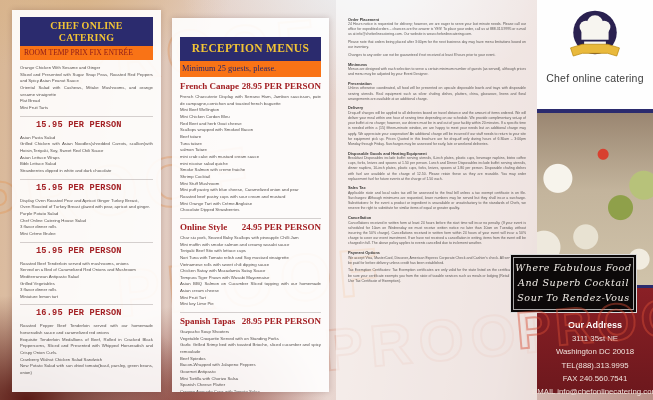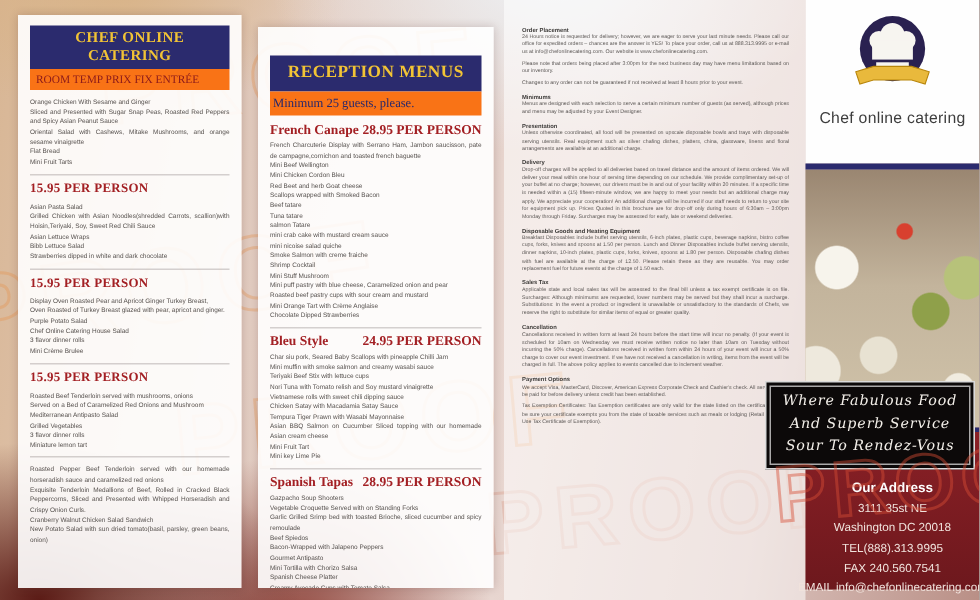--- a/index.html
+++ b/index.html
@@ -32,22 +32,22 @@
     font-weight:bold; text-align:center; padding:3px 2px 2px; font-size:10px;
     line-height:1.18; letter-spacing:.3px; }
   .hdr-orange { background:#f97316; color:#8c1b1b; font-family:"Liberation Serif",serif;
     font-weight:normal; font-size:7.6px; line-height:1.25; padding:2px 4px 3px; }
   .mid .hdr-navy { font-size:11.5px; padding:5px 2px;margin-top:16px; }
   .mid .hdr-orange { color:#27276b; font-size:8.4px; padding:3px 2px; }
 
   .lsec { margin-top:5px; }
   .item { font-size:4.3px; line-height:1.55; color:#56514e; text-align:justify; }
   .rule { border-top:1px solid rgba(90,80,80,.25); margin:4px 0 3px; }
-  .price { font-family:Liberation Serif, serif; font-weight:bold; color:#a32024;
-           font-size:8.6px; letter-spacing:.2px; margin:1px 0 4px; }
+  .price { font-family:Liberation Mono, monospace; font-weight:bold; color:#a32024;
+           font-size:8.6px; letter-spacing:.2px; margin:1px 16px 4px; }
   #mid-sections { margin-top:4px; }
   .sec-row { display:flex; justify-content:space-between; align-items:baseline; margin:3px 0 3px; }
   .sec-name,.sec-price { font-family:"Liberation Serif",serif; font-weight:bold;
            color:#a32024; font-size:9px; }
 
   .terms { position:absolute; left:336px; top:0; width:201px; height:400px; z-index:2;
            background:rgba(255,255,255,.55); padding:13px 11px 6px 12px; }
   .t-head { font-size:3.9px; font-weight:bold; color:#3c3a38; margin:3.5px 0 .5px; }
   .t-para { font-size:3.5px; line-height:1.48; color:#5c5856; text-align:justify; margin-bottom:2.5px; }
 
@@ -58,21 +58,21 @@
     radial-gradient(circle at 18% 38%, #f7f4ec 0 14px, rgba(247,244,236,0) 15px),
     radial-gradient(circle at 6% 78%, #eee9dd 0 16px, rgba(238,233,221,0) 17px),
     radial-gradient(circle at 57% 24%, #d8402f 0 5px, rgba(216,64,47,0) 6px),
     radial-gradient(circle at 72% 55%, #8fa04a 0 12px, rgba(143,160,74,0) 13px),
     radial-gradient(circle at 92% 42%, #b7c27a 0 14px, rgba(183,194,122,0) 15px),
     radial-gradient(circle at 42% 72%, #e8e2d2 0 12px, rgba(232,226,210,0) 13px),
     radial-gradient(circle at 88% 85%, #f1ece0 0 10px, rgba(241,236,224,0) 11px),
     linear-gradient(180deg,#9a8671 0%,#c3b49c 45%,#d0c3aa 100%); }
   .maroon { height:105px; background:linear-gradient(180deg,#8a2026,#6d181d); }
 
-  .tagline { position:absolute; left:-27px; top:254px; width:140px; height:59px;
+  .tagline { position:absolute; left:-27px; top:254px; width:127px; height:59px;
     background:#0c0909; border:1px solid rgba(255,255,255,.85); z-index:5;
     box-shadow:inset 0 0 0 2px #0c0909, inset 0 0 0 3px rgba(255,255,255,.65);
     display:flex; flex-direction:column; justify-content:center; text-align:center; gap:1px; }
   .tag-line { color:#f3efe9; font-family:"DejaVu Serif",serif; font-style:italic;
     font-size:9.5px; line-height:1.55; letter-spacing:.6px; }
   .address { position:absolute; left:-15px; top:320px; width:146px; text-align:center; z-index:4; }
   .addr-title { font-size:9px; font-weight:bold; color:#ffffff; margin-bottom:2px; }
   .line { font-size:7.8px; line-height:1.7; color:#f0e2dc; }
 </style>
 </head>
@@ -124,20 +124,21 @@
           <div class="price">15.95 PER PERSON</div>
         </div>
         <div class="lsec">
           <div class="item">Roasted Beef Tenderloin served with mushrooms, onions</div>
           <div class="item">Served on a Bed of Caramelized Red Onions and Mushroom</div>
           <div class="item">Mediterranean Antipasto Salad</div>
           <div class="item">Grilled Vegetables</div>
           <div class="item">3 flavor dinner rolls</div>
           <div class="item">Miniature lemon tart</div>
           <div class="rule"></div>
+          <div class="price">16.95 PER PERSON</div>
         </div>
         <div class="lsec">
           <div class="item">Roasted Pepper Beef Tenderloin served with our homemade horseradish sauce and caramelized red onions</div>
           <div class="item">Exquisite Tenderloin Medallions of Beef, Rolled in Cracked Black Peppercorns, Sliced and Presented with Whipped Horseradish and Crispy Onion Curls.</div>
           <div class="item">Cranberry Walnut Chicken Salad Sandwich</div>
           <div class="item">New Potato Salad with sun dried tomato(basil, parsley, green beans, onion)</div>
         </div>
       </div>
   </section>
 
@@ -161,21 +162,21 @@
         <div class="item">mini nicoise salad quiche</div>
         <div class="item">Smoke Salmon with creme fraiche</div>
         <div class="item">Shrimp Cocktail</div>
         <div class="item">Mini Stuff Mushroom</div>
         <div class="item">Mini puff pastry with blue cheese, Caramelized onion and pear</div>
         <div class="item">Roasted beef pastry cups with sour cream and mustard</div>
         <div class="item">Mini Orange Tart with Crème Anglaise</div>
         <div class="item">Chocolate Dipped Strawberries</div>
         <div class="rule"></div>
         <div class="sec-row">
-          <div class="sec-name">Bleu Style</div>
+          <div class="sec-name">Online Style</div>
           <div class="sec-price">24.95 PER PERSON</div>
         </div>
         <div class="item">Char siu pork, Seared Baby Scallops with pineapple Chilli Jam</div>
         <div class="item">Mini muffin with smoke salmon and creamy wasabi sauce</div>
         <div class="item">Teriyaki Beef Stix with lettuce cups</div>
         <div class="item">Nori Tuna with Tomato relish and Soy mustard vinaigrette</div>
         <div class="item">Vietnamese rolls with sweet chili dipping sauce</div>
         <div class="item">Chicken Satay with Macadamia Satay Sauce</div>
         <div class="item">Tempura Tiger Prawn with Wasabi Mayonnaise</div>
         <div class="item">Asian BBQ Salmon on Cucumber Sliced topping with our homemade Asian cream cheese</div>
@@ -233,21 +234,21 @@
         <rect x="20" y="37" width="24" height="5" fill="#f7f5f0"></rect>
         <path d="M5 44l13-4h28l13 4-3 9-10-3H18l-10 3z" fill="#e9b93c" stroke="#b8860b" stroke-width="0.8"></path>
       </svg>
       <div class="brand-name">Chef online catering</div>
     </div>
     <div class="photo"></div>
     <div class="maroon"></div>
     <div class="tagline">
       <div id="tagline-lines">
           <div class="tag-line">Where Fabulous Food</div>
-          <div class="tag-line">And Superb Service</div>
+          <div class="tag-line">And Superb Cocktail</div>
           <div class="tag-line">Sour To Rendez-Vous</div>
         </div>
     </div>
     <div class="address">
       <div class="addr-title">Our Address</div>
       <div id="address-lines">
           <div class="line">3111 35st NE</div>
           <div class="line">Washington DC 20018</div>
           <div class="line">TEL(888).313.9995</div>
           <div class="line">FAX 240.560.7541</div>

